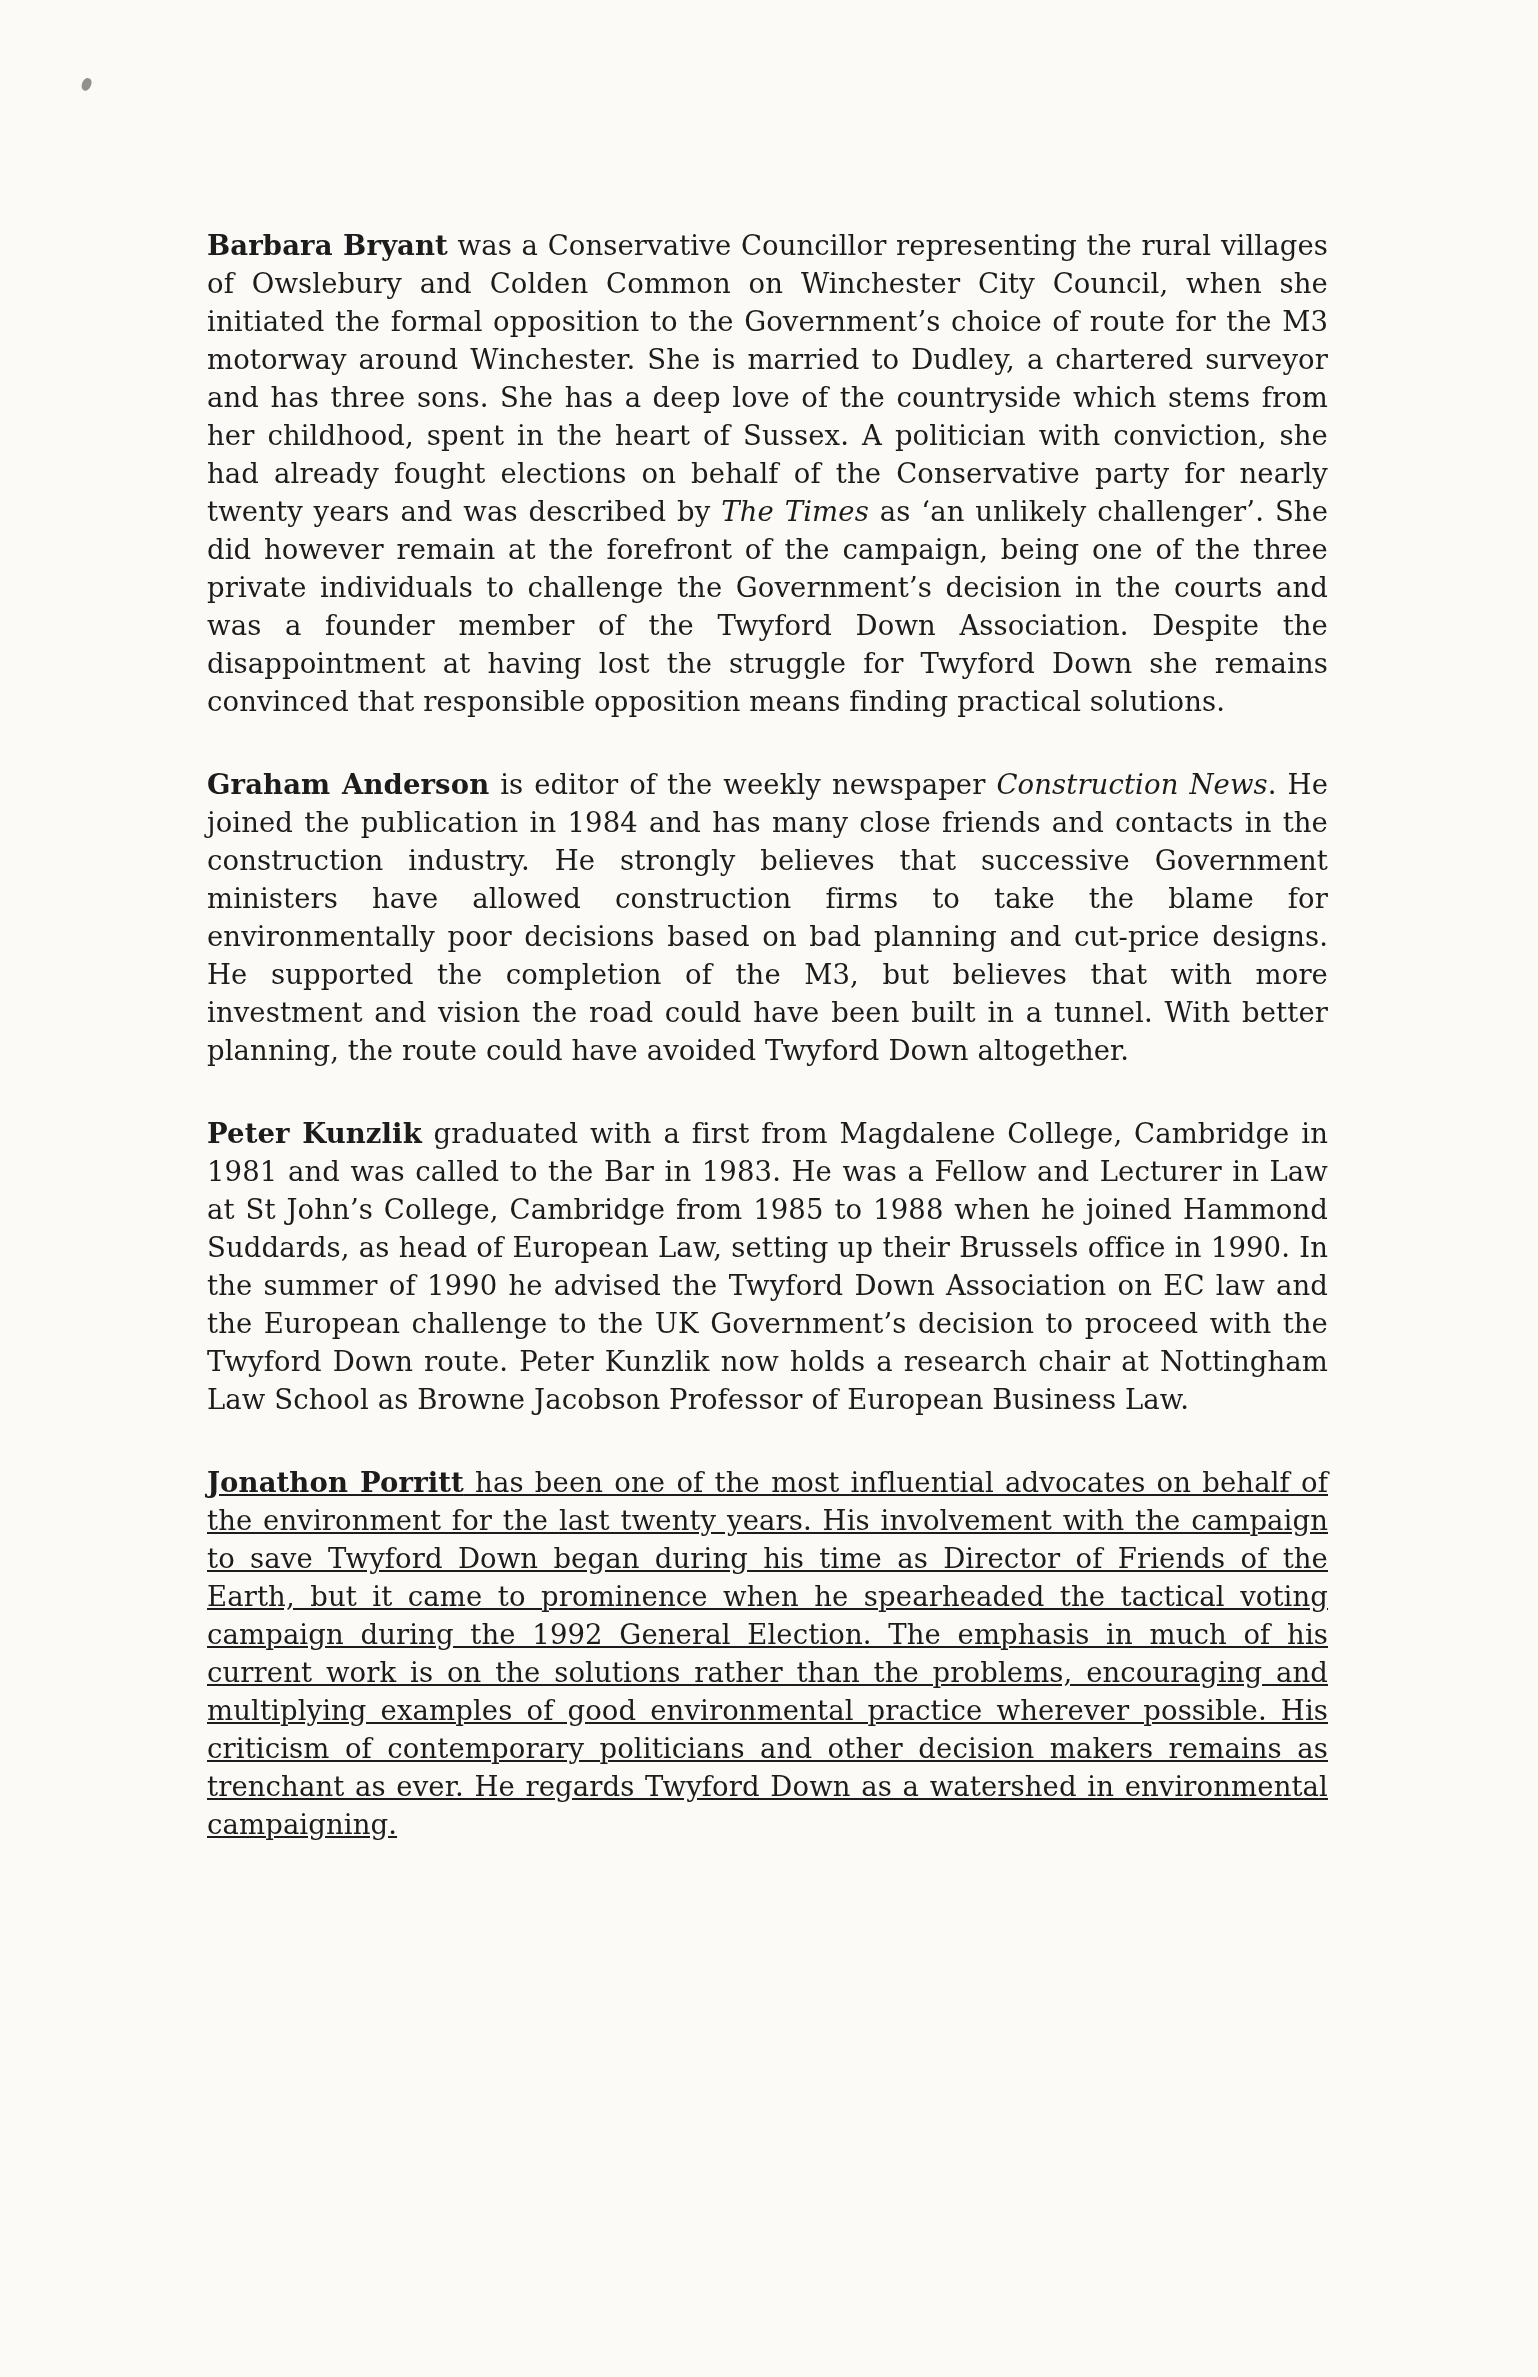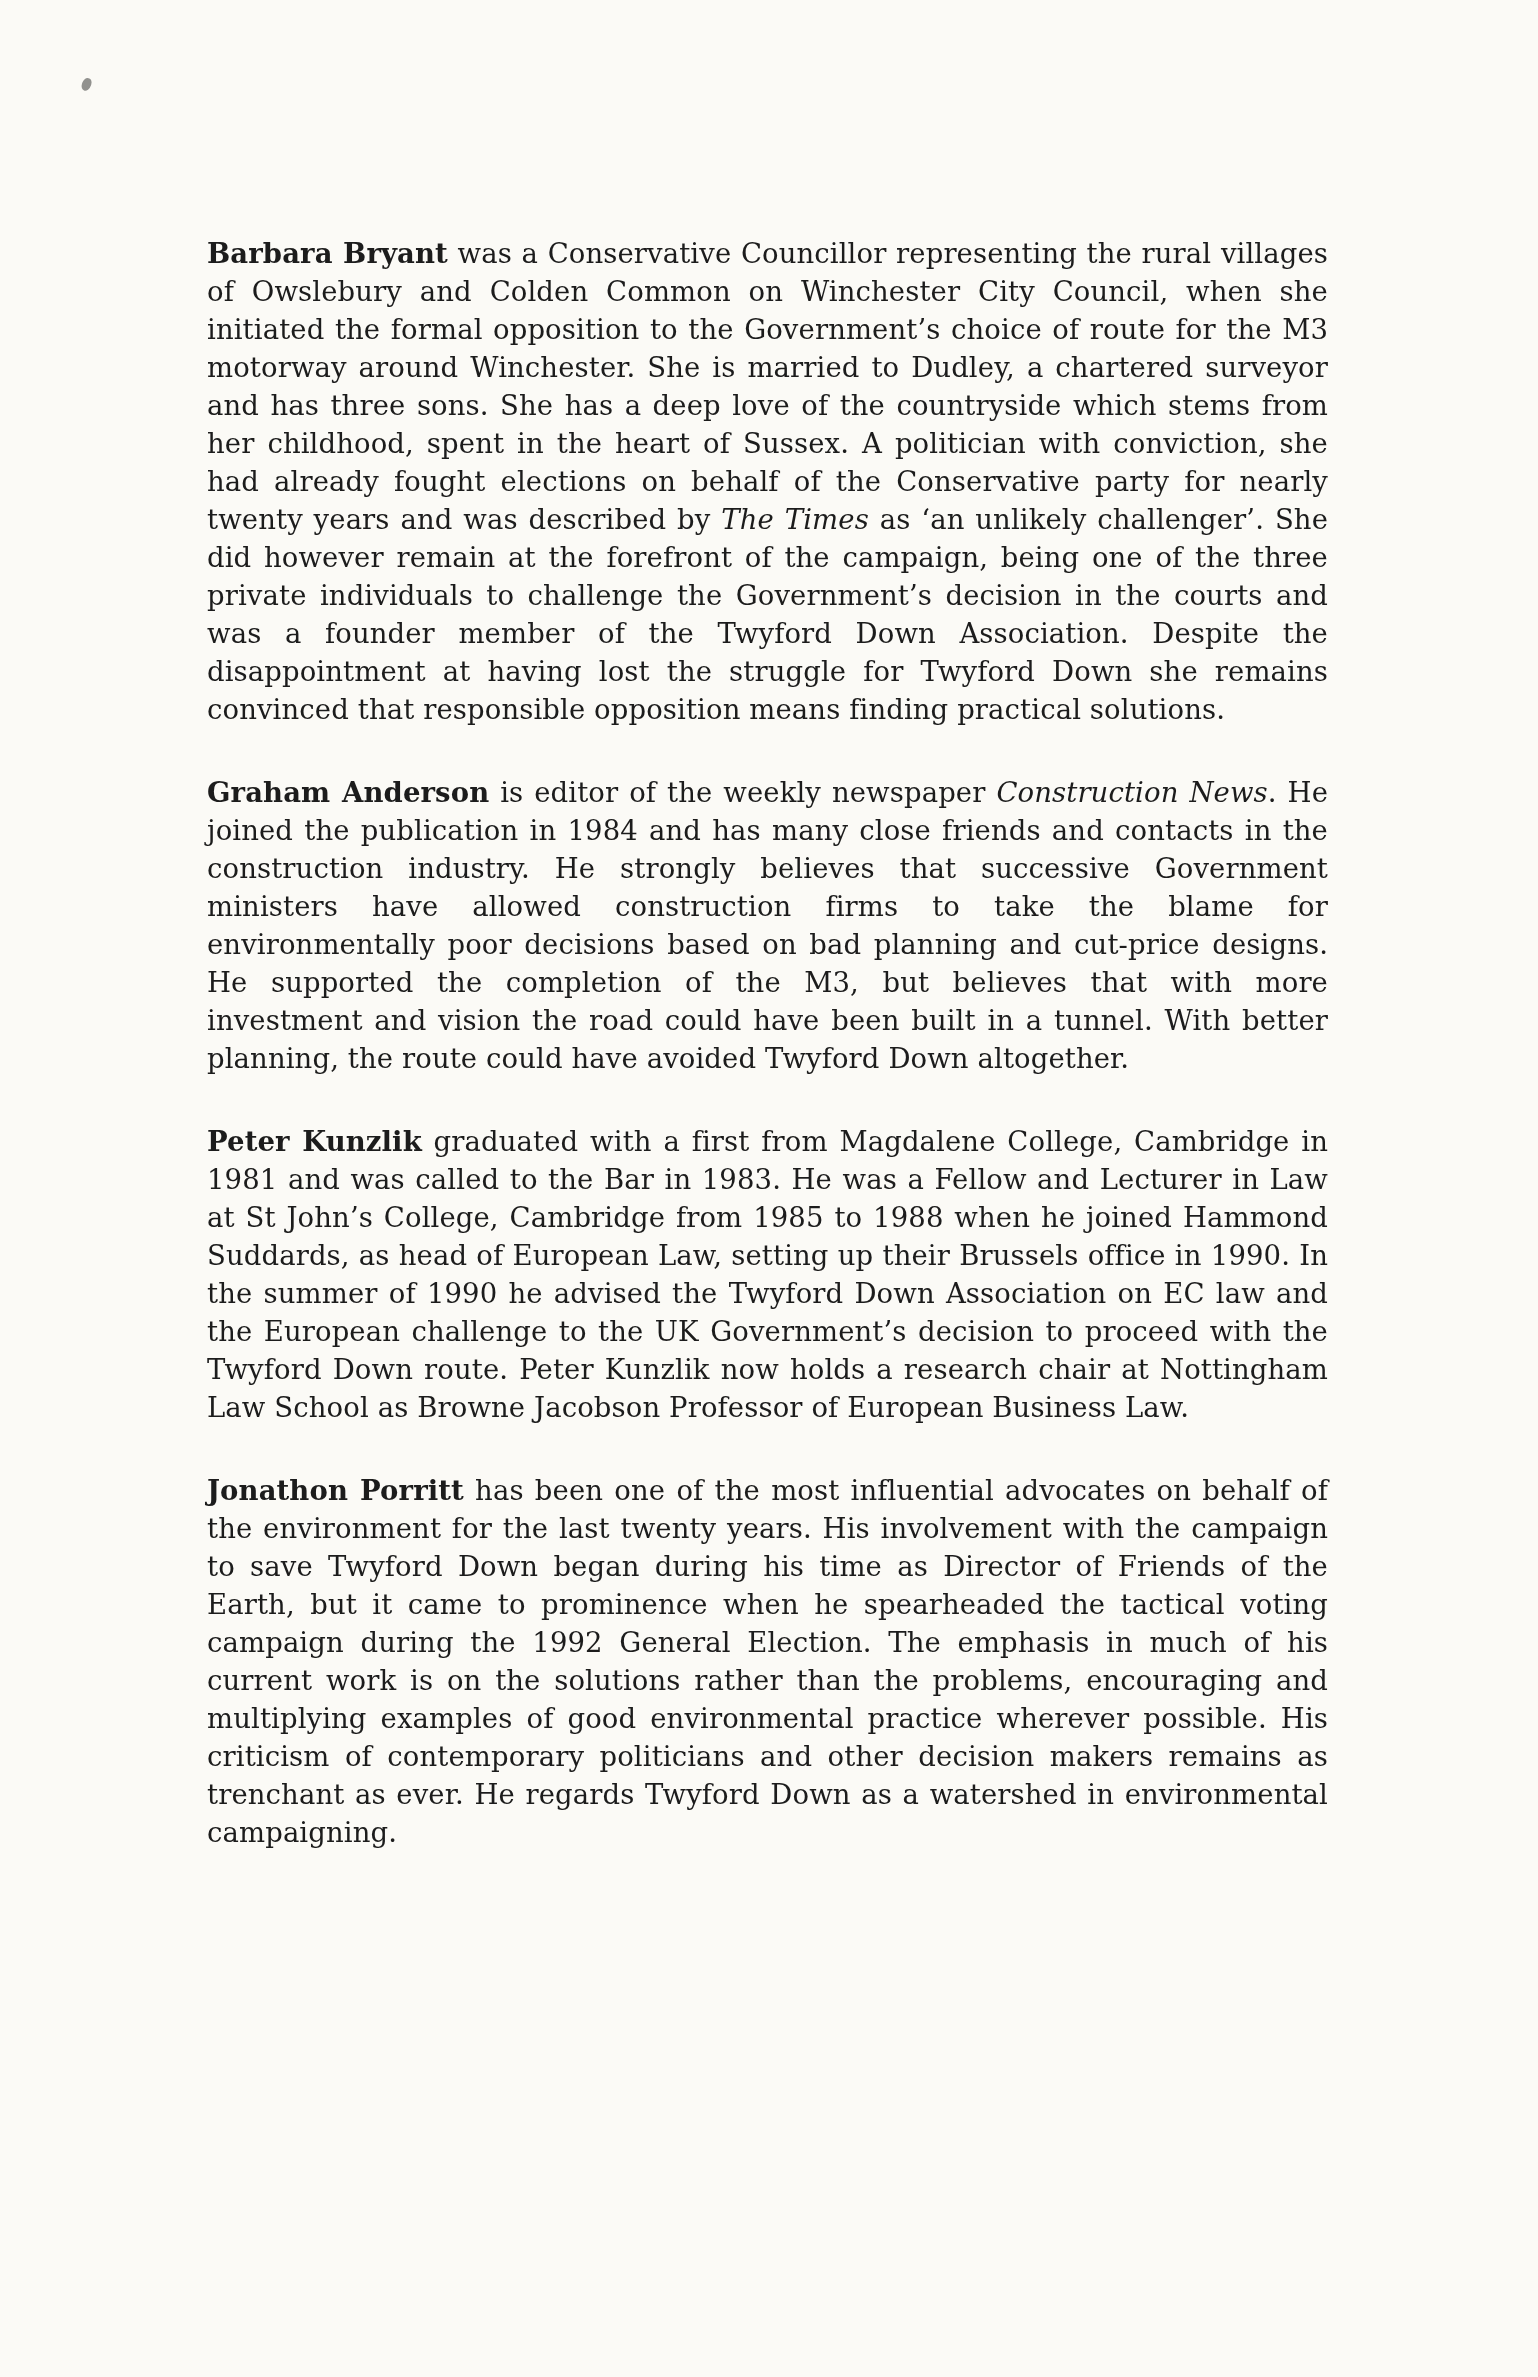--- a/index.html
+++ b/index.html
@@ -27,34 +27,35 @@
     width:9.3px;
     height:13px;
     background:#3a3a38;
     border-radius:50% 40% 55% 45%;
     opacity:.55;
     transform:rotate(18deg);
   }
   .text-block{
     position:absolute;
     left:207px;
-    top:234px;
+    top:226px;
     width:1121px;
   }
   p.bio{
     margin:0 0 45px 0;
     font-size:27.5px;
     line-height:38px;
     color:var(--ink);
     text-align:justify;
     text-justify:inter-word;
     letter-spacing:0.1px;
   }
   p.bio:last-child{
     margin-bottom:0;
+    text-decoration:underline;
   }
   .seg-bold{font-weight:bold;}
   .seg-italic{font-style:italic;}
   .seg-normal{font-weight:normal;font-style:normal;}
 </style>
 </head>
 <body>
 
 <div class="book-page">
   <div class="scan-speck"></div>

